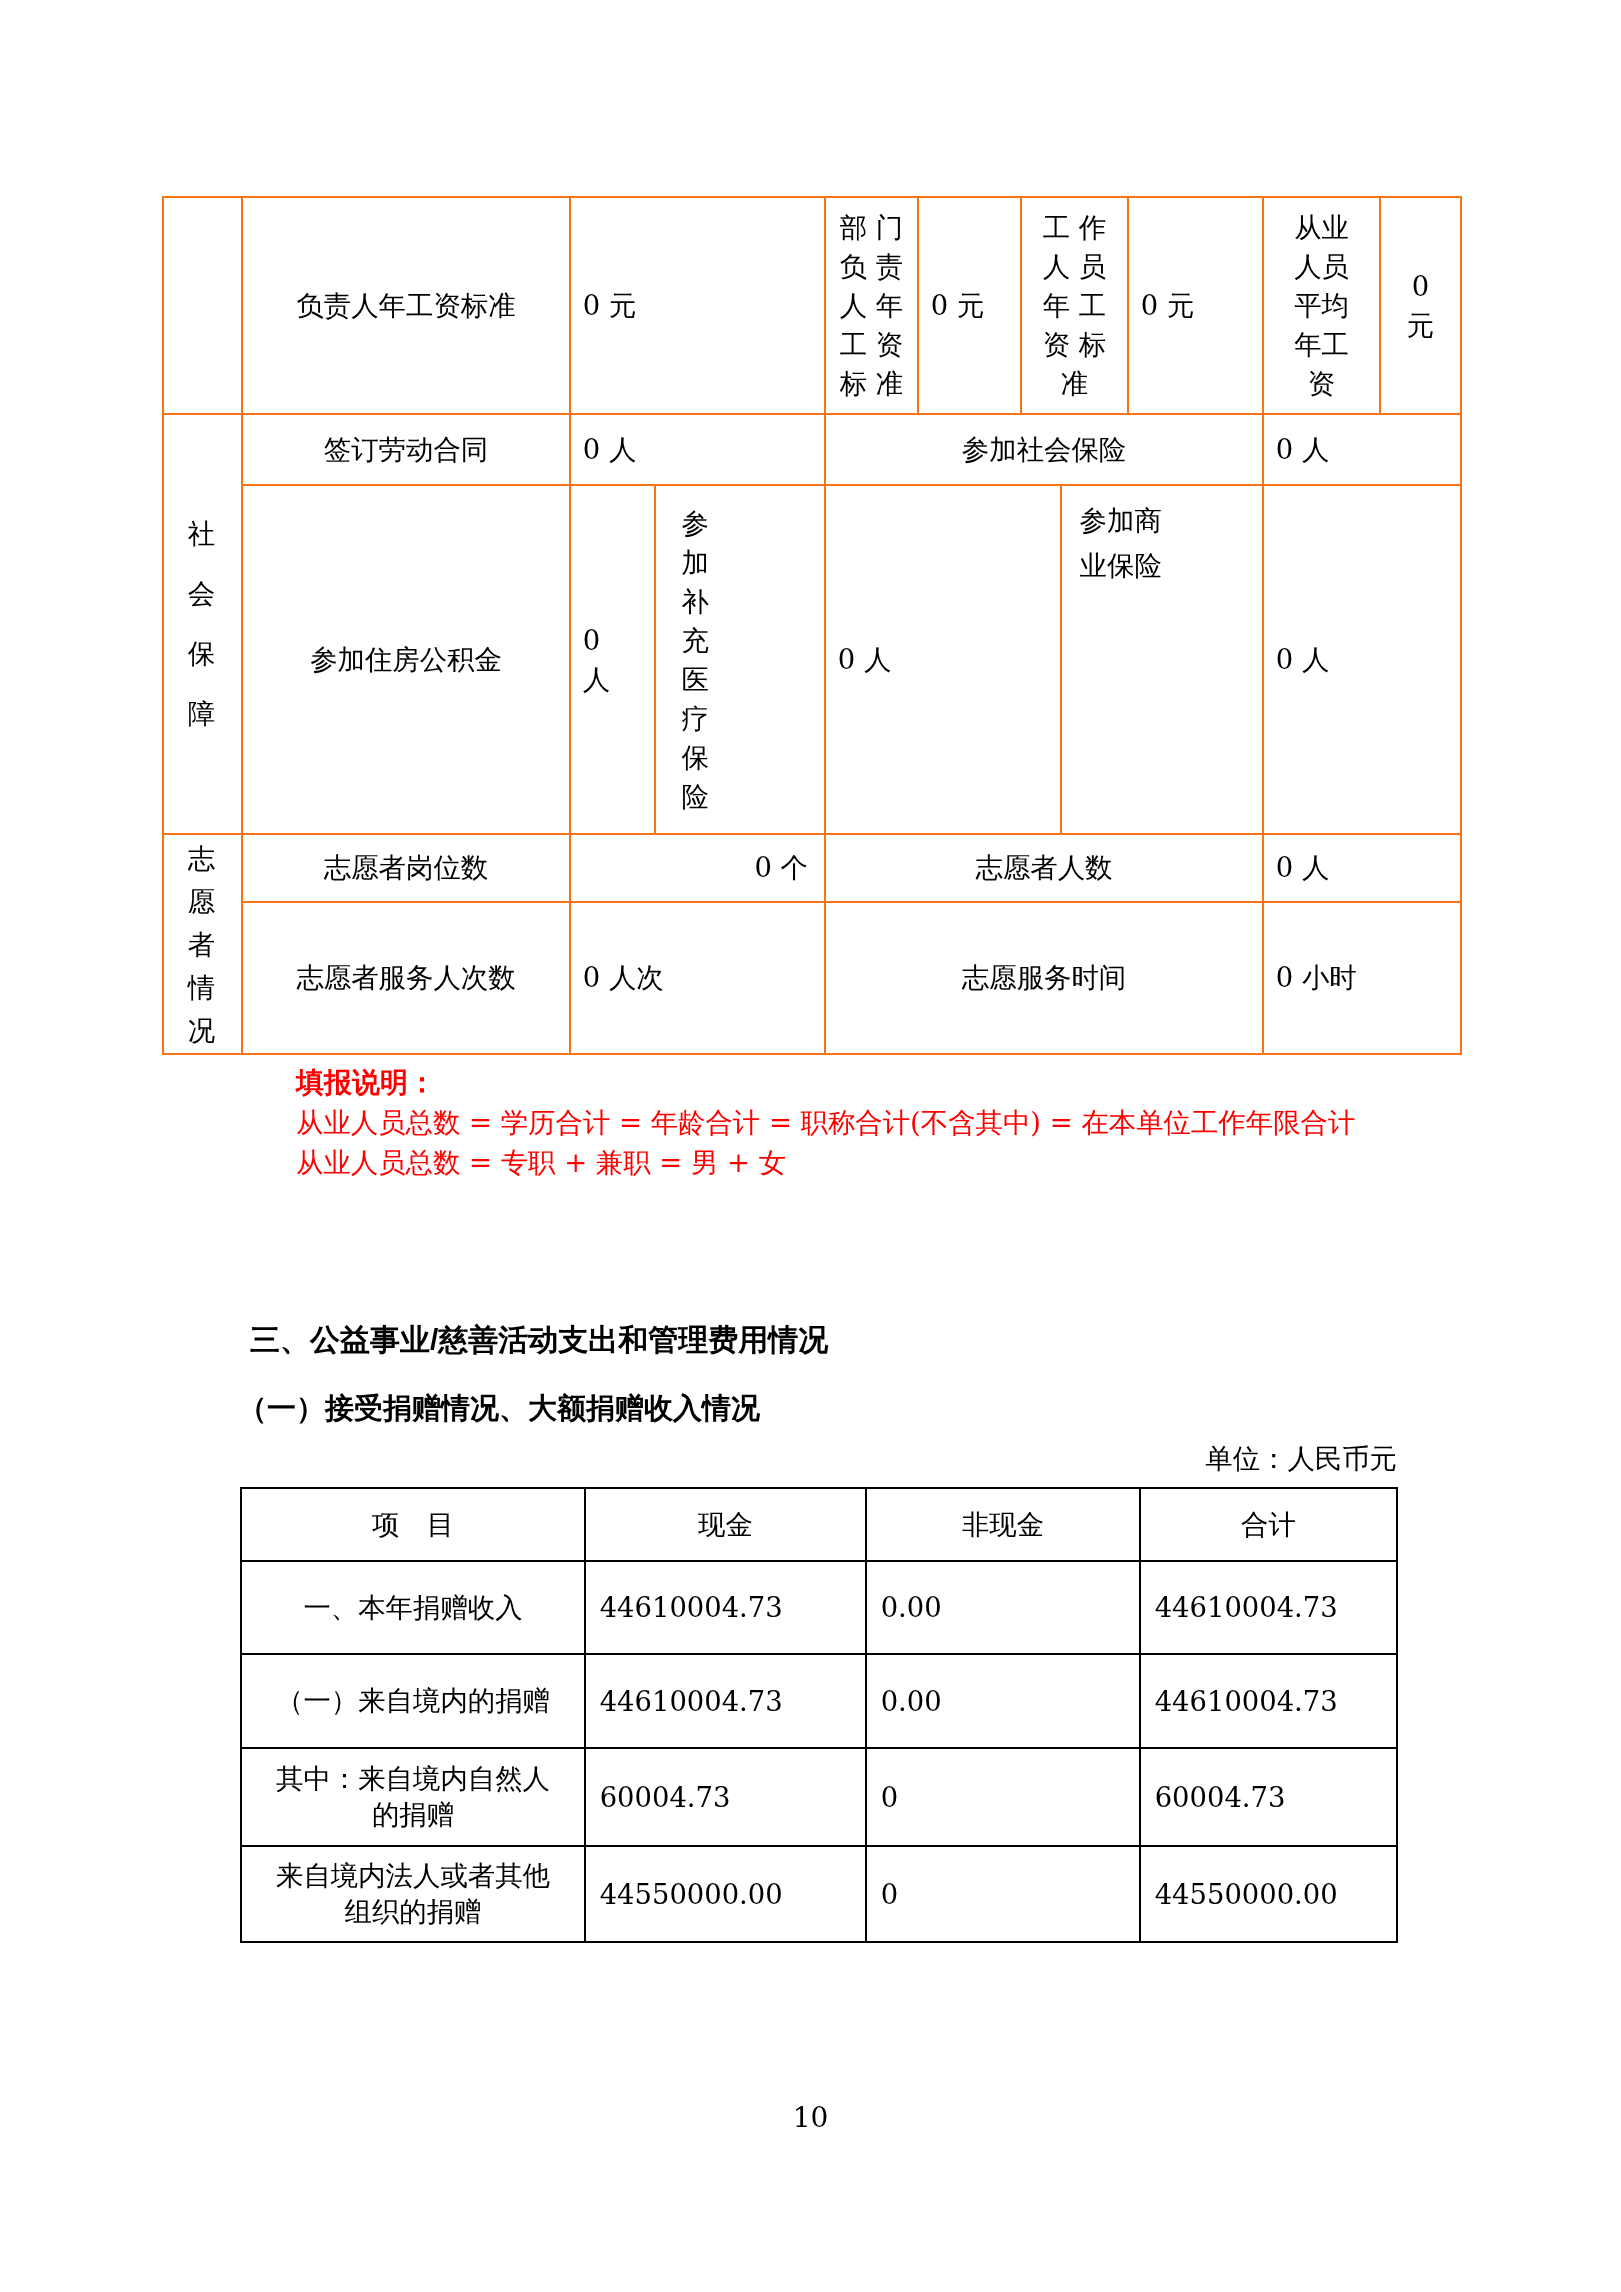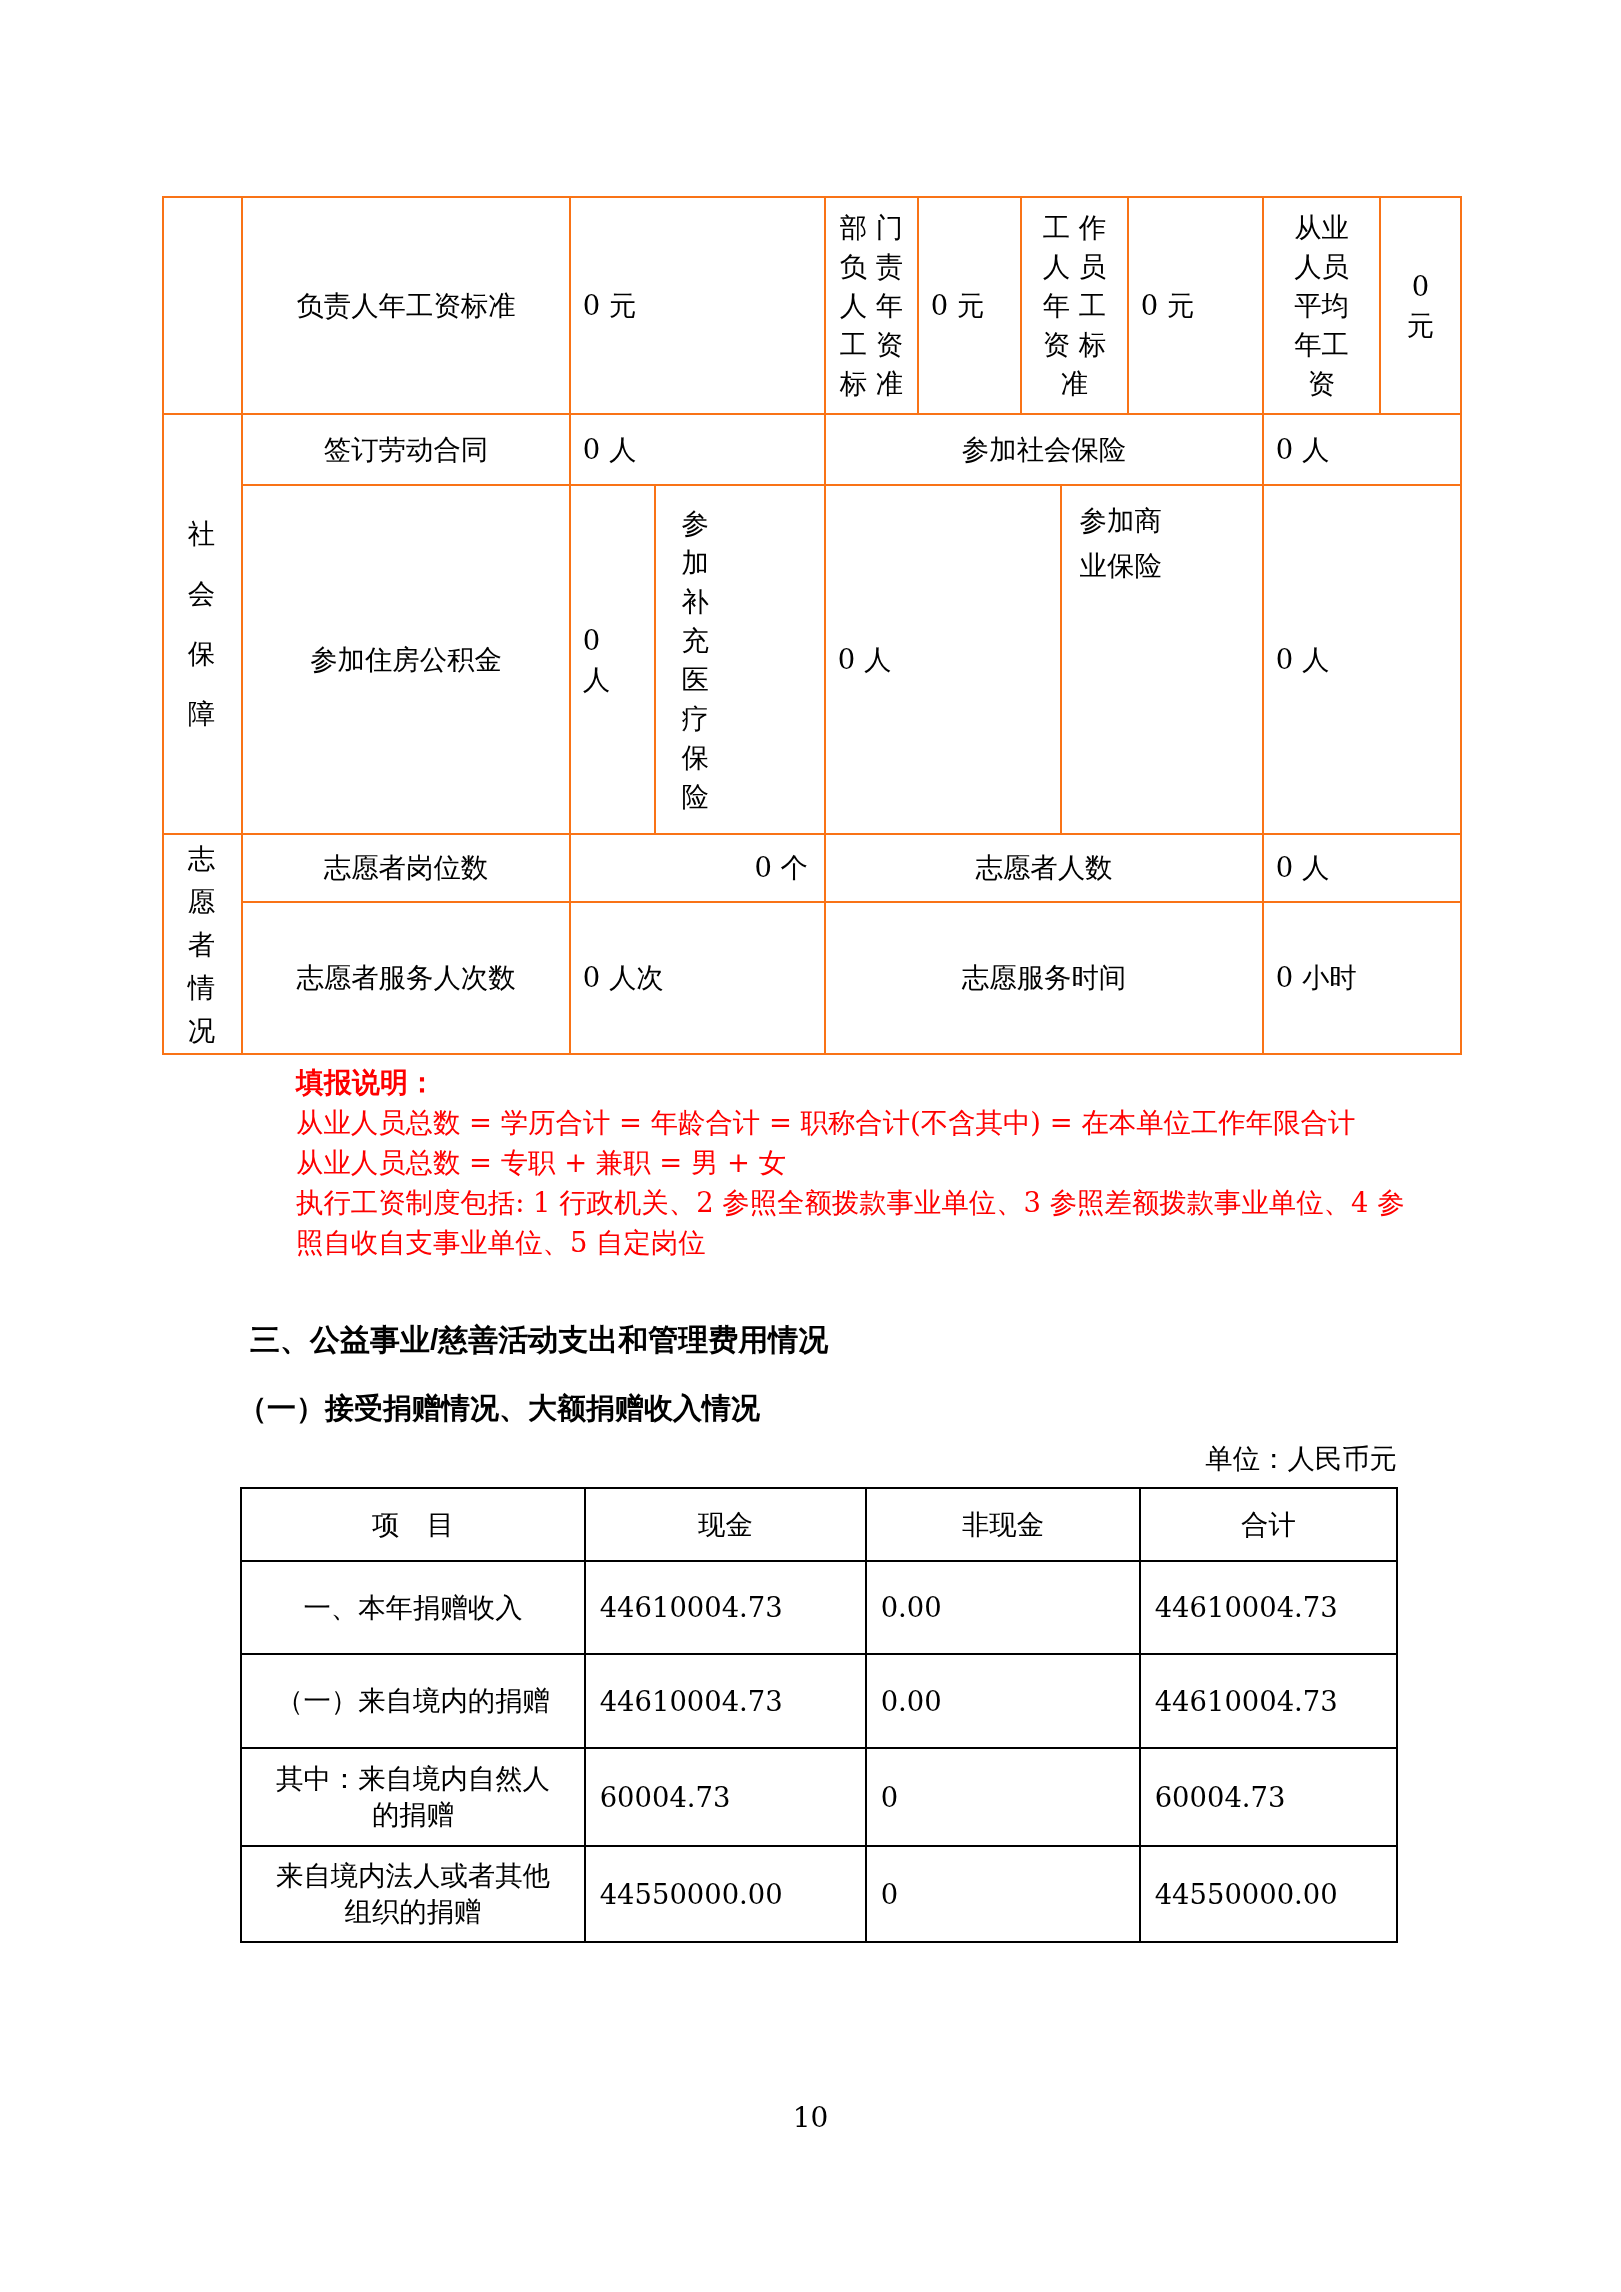--- a/index.html
+++ b/index.html
@@ -116,22 +116,20 @@
     <td colspan="5">志愿服务时间</td>
     <td colspan="2" class="val">0 小时</td>
   </tr>
 </tbody>
   </table>
 
 <div class="notes">
   <div class="notes-title">填报说明：</div>
   <div class="note-line">从业人员总数 = 学历合计 = 年龄合计 = 职称合计(不含其中) = 在本单位工作年限合计</div>
   <div class="note-line">从业人员总数 = 专职 + 兼职 = 男 + 女</div>
-  <div class="note-line">执行工资制度包括: 1 行政机关、2 参照全额拨款事业单位、3 参照差额拨款事业单位、4 参
-照自收自支事业单位、5 自定岗位</div>
 </div>
 
 <div class="h2">三、公益事业/慈善活动支出和管理费用情况</div>
 <div class="h3">（一）接受捐赠情况、大额捐赠收入情况</div>
 <div class="unit">单位：人民币元</div>
 
 <table class="bt">
   <colgroup>
     <col style="width:344px">
       <col style="width:281px">

